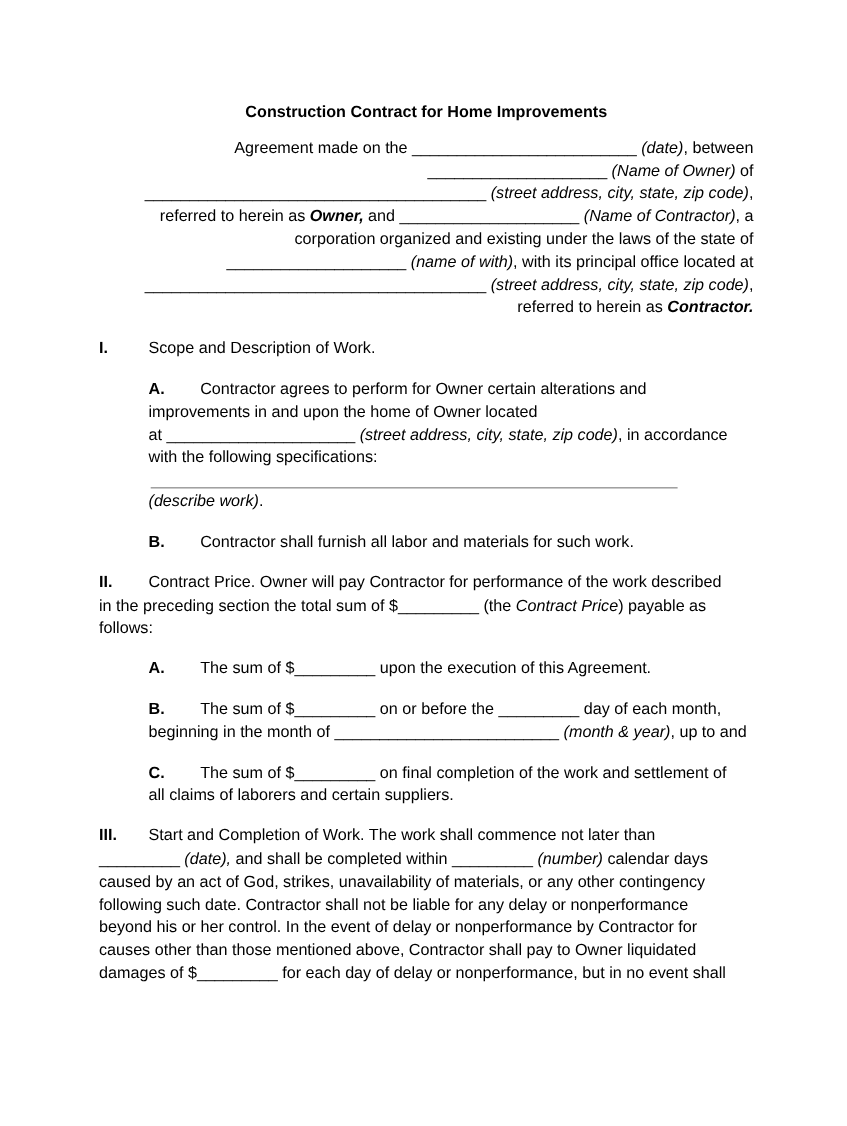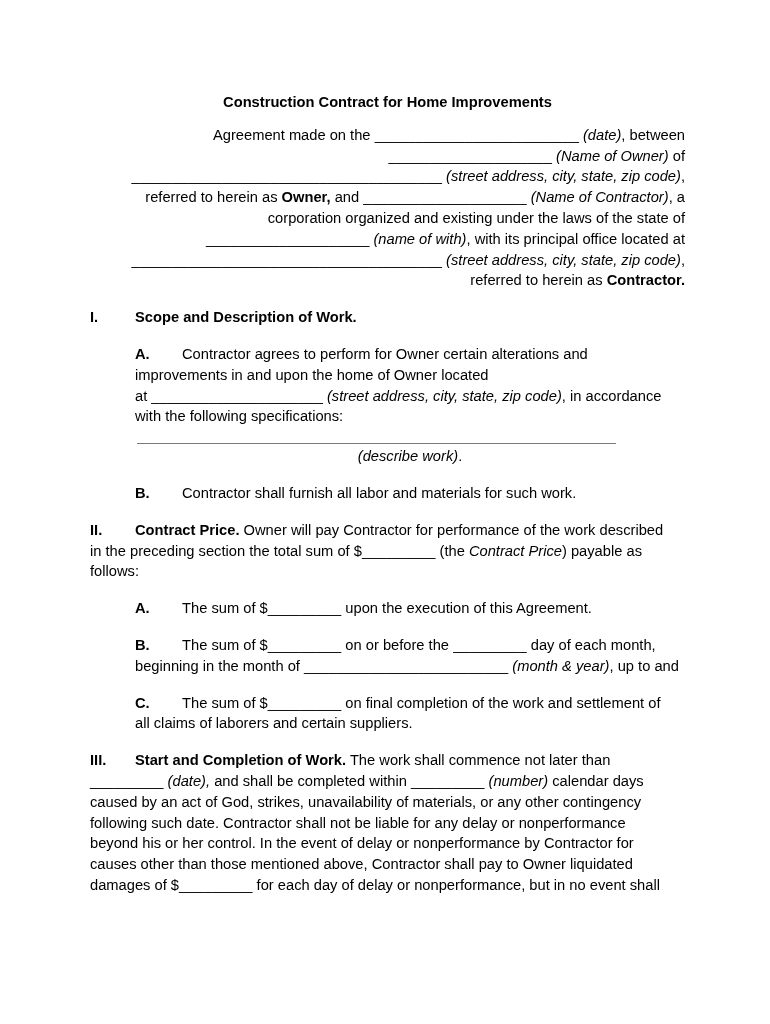--- a/index.html
+++ b/index.html
@@ -25,28 +25,28 @@
   .title {
     text-align: center;
     font-weight: bold;
     margin: 0 0 12px 0;
     white-space: nowrap;
   }
   .block { margin: 0 0 16px 0; }
   .block.paragraph { margin-left: 0; text-align: right; }
   .block.section   { margin-left: 0; }
   .block.subitem   { margin-left: 45px; }
-  .block.indented  { margin-left: 45px; text-align: center; }
+  .block.indented  { margin-left: 45px; }
   .line { white-space: pre; }
   .marker { display: inline-block; font-weight: bold; }
   .subitem .marker { width: 47px; }
   .section .marker { width: 45px; }
-  .seg-b  { font-weight: bold; }
+  .seg-b  { font-weight: normal; }
   .seg-i  { font-style: italic; }
-  .seg-bi { font-weight: bold; }
+  .seg-bi { font-weight: bold; font-style: italic; }
   .block.rule { margin: 0 0 2px 47px; }
   .fill-rule {
     width: 479px;
     height: 0;
     border-top: 1.5px solid var(--rule, #7a7a7a);
   }
 </style>
 </head>
 <body>
 

